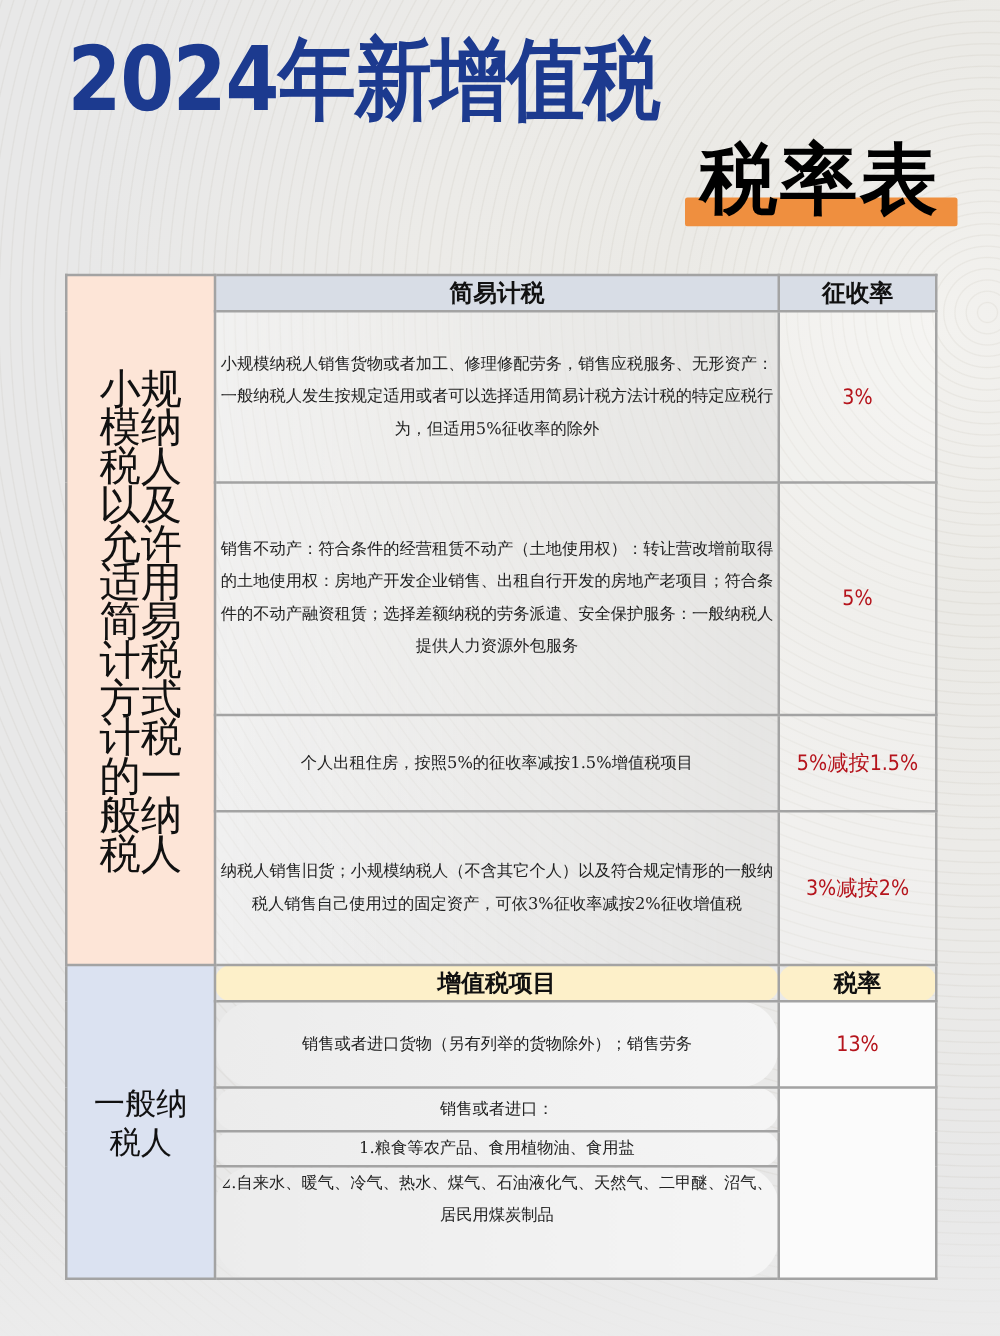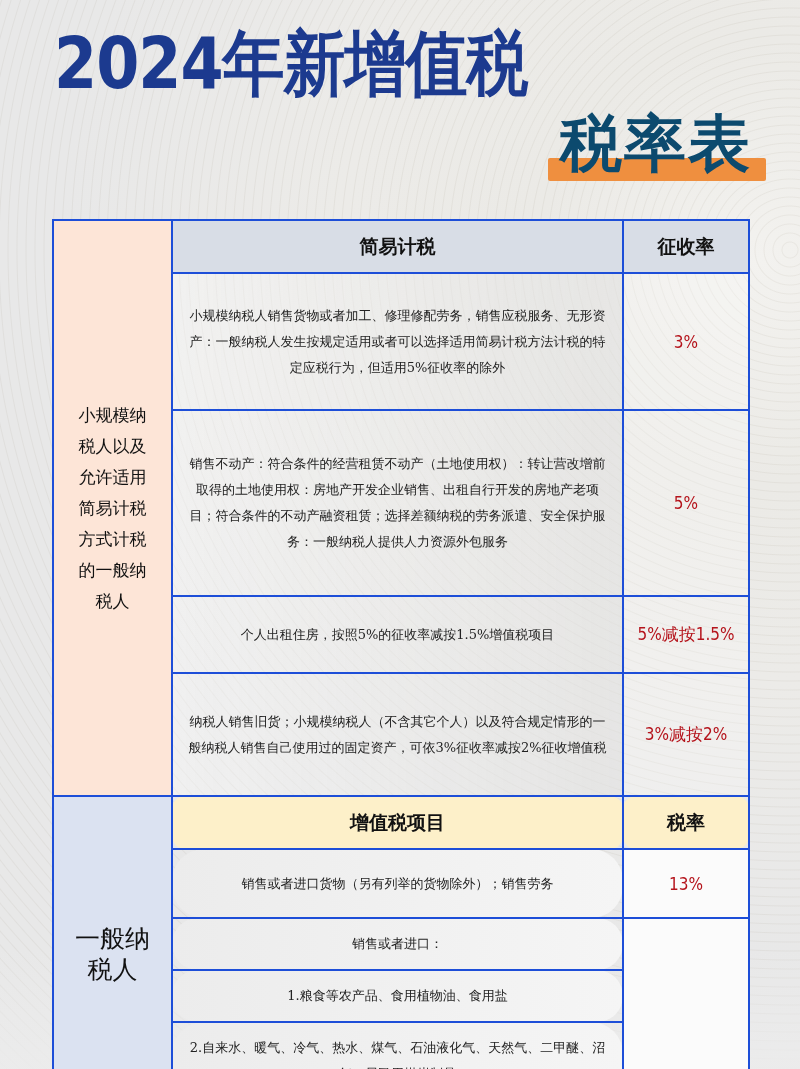--- a/index.html
+++ b/index.html
@@ -24,36 +24,36 @@
     color: #1c3a8f; line-height: 1;
     transform: scaleY(1.15); transform-origin: top left;
   }
   .subtitle-bar {
     position: absolute; left: 548px; top: 158px; width: 218px; height: 23px;
     background: #ef8f3f; border-radius: 2px;
   }
   .subtitle {
     position: absolute; left: 560px; top: 113px;
     font-family: "DejaVu Sans", "Liberation Sans", sans-serif;
-    font-weight: bold; font-size: 62px; color: #0c4a6e; line-height: 1; letter-spacing: 2px;
+    font-weight: bold; font-size: 62px; color: #000000; line-height: 1; letter-spacing: 2px;
   }
   table.tax {
     position: absolute; left: 52px; top: 219px; width: 696px;
     border-collapse: collapse; table-layout: fixed;
   }
   table.tax td, table.tax th {
-    border: 2px solid #1d4ed8; padding: 12px; vertical-align: middle;
+    border: 2px solid #a3a3a3; padding: 0; vertical-align: middle;
   }
   col.c1 { width: 119px; }
   col.c2 { width: 451px; }
   col.c3 { width: 126px; }
   .group-small {
     background: #fde5d7; text-align: center;
     font-family: "DejaVu Sans", "Liberation Sans", sans-serif;
-    font-size: 17px; line-height: 31px; color: #111;
+    font-size: 33px; line-height: 31px; color: #111;
   }
   .group-general {
     background: #dbe2f1; text-align: center;
     font-family: "DejaVu Sans", "Liberation Sans", sans-serif;
     font-size: 25px; line-height: 31px; color: #111;
   }
   .group-label { display: inline-block; width: 80px; }
   .hdr-blue { background: #d8dde6; height: 27px; }
   .hdr-yellow { background: #fdf0c9; height: 27px; border-radius: 13px; }
   .hdr-text {

